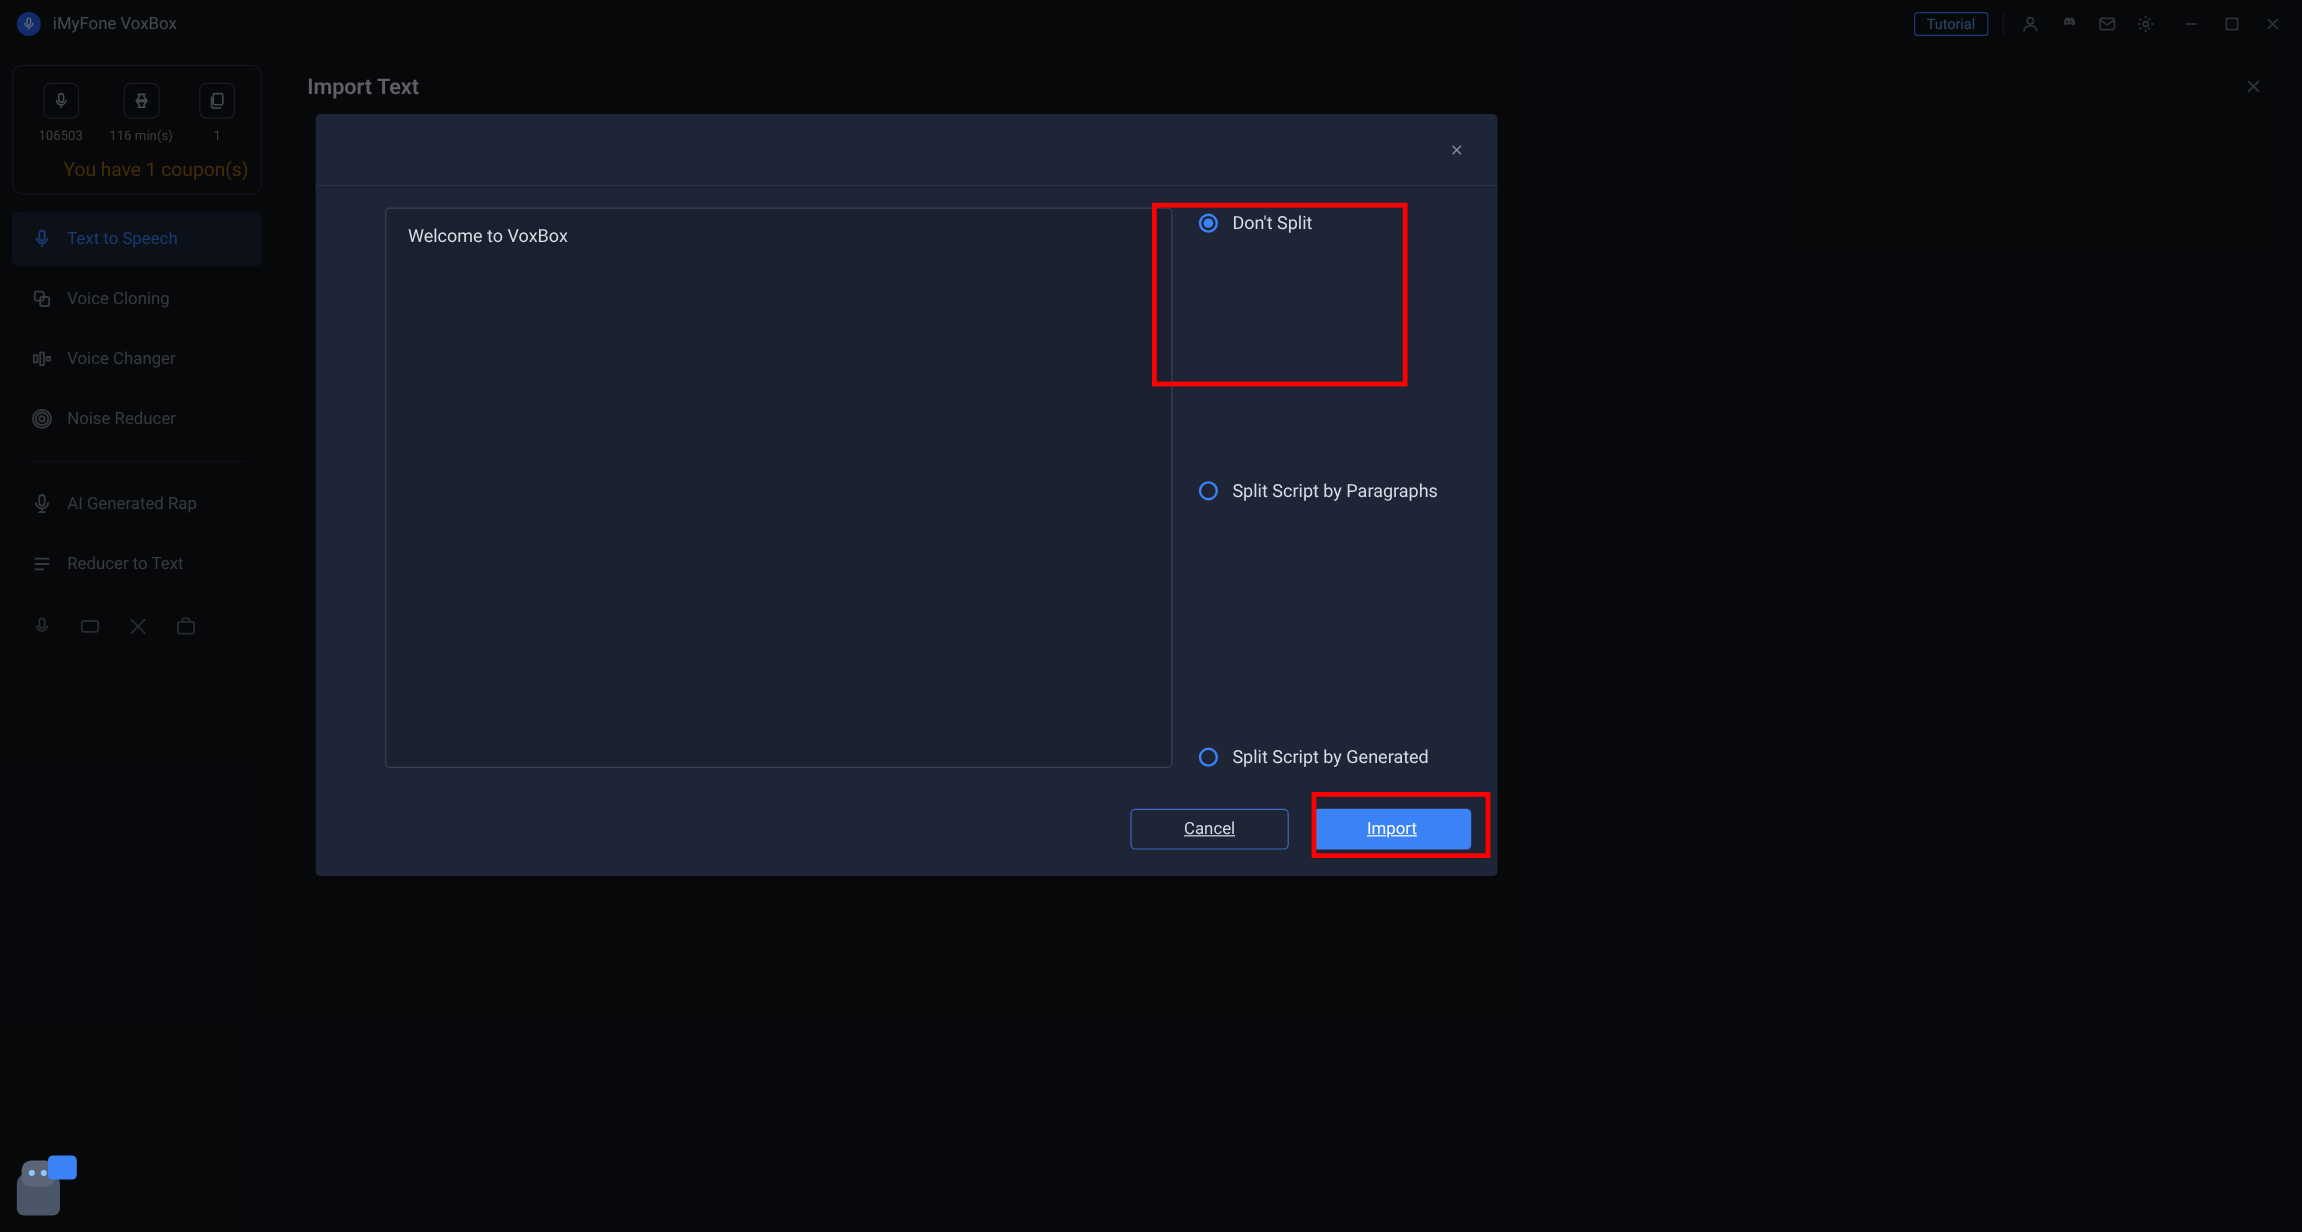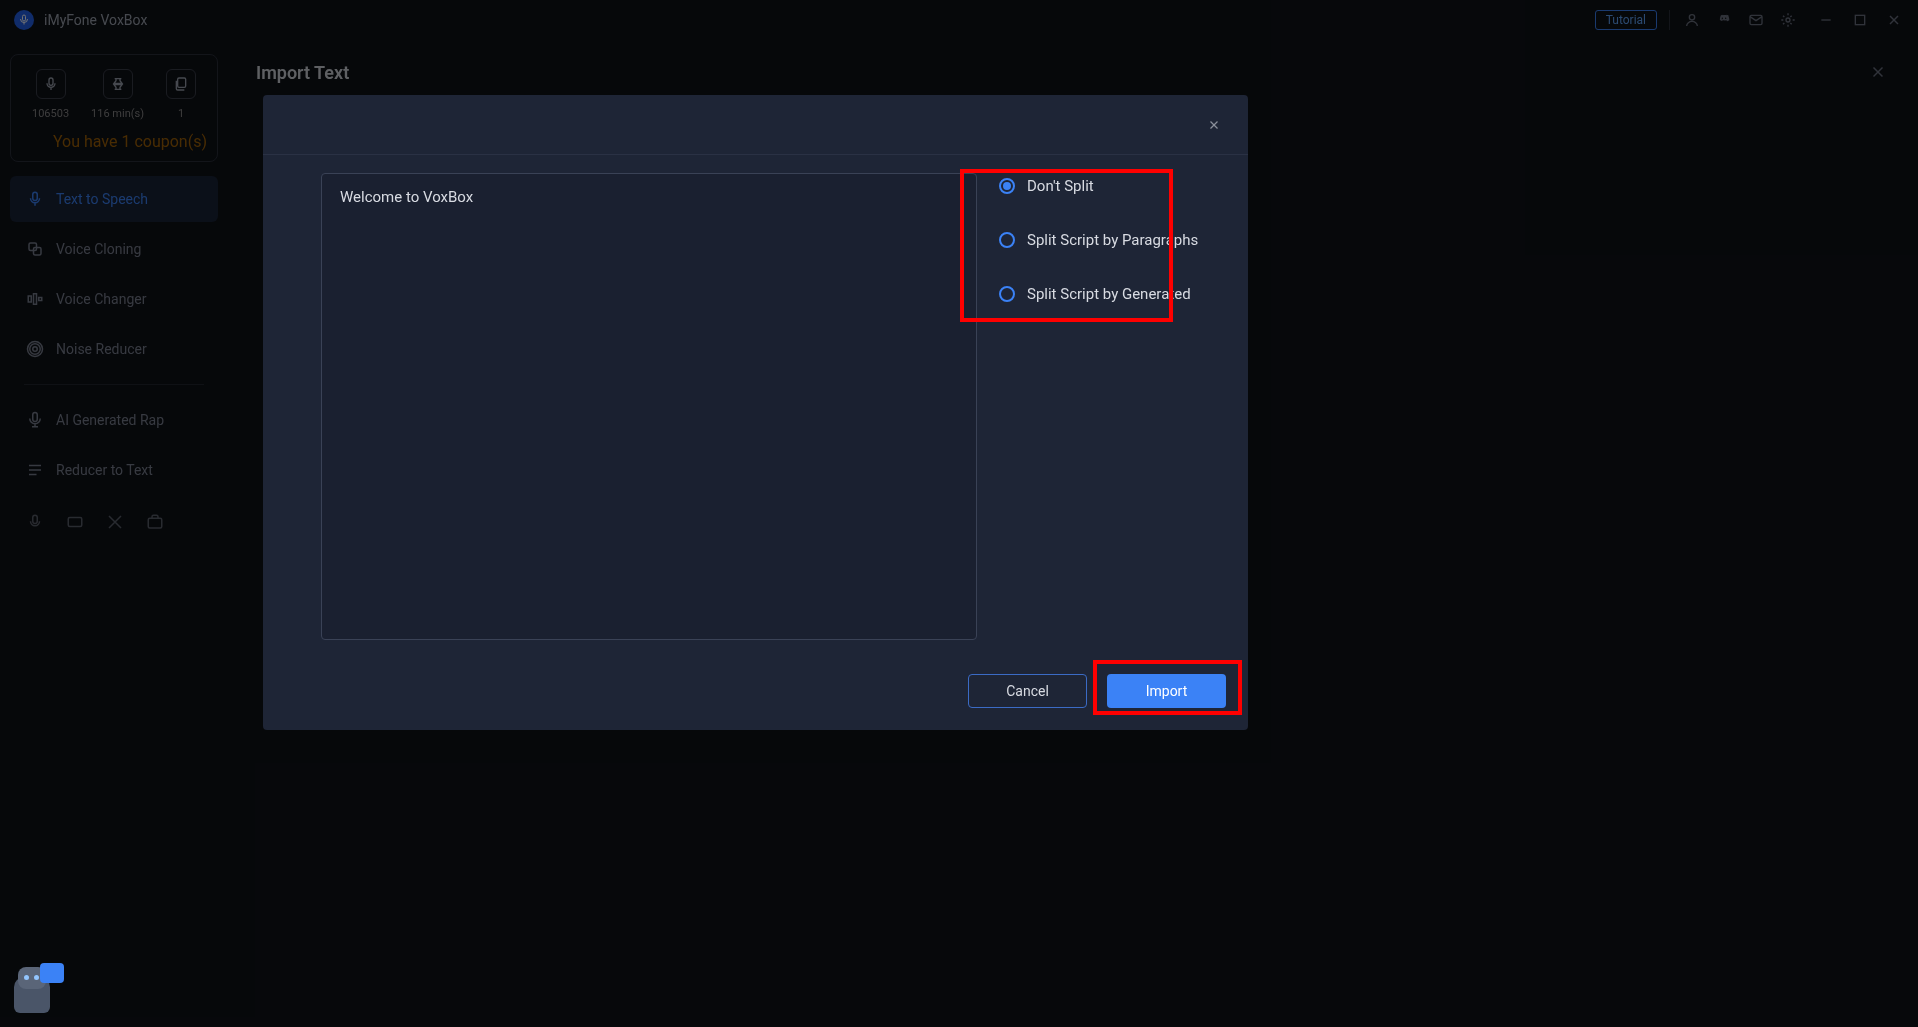--- a/index.html
+++ b/index.html
@@ -212,20 +212,21 @@
   color: #d8dbe2;
   font-size: 15px;
   margin-left: 36px;
 }
 .options {
   flex: 1;
   display: flex;
   flex-direction: column;
   gap: 36px;
   padding-top: 4px;
+  justify-content: space-between;
 }
 .radio-option {
   display: flex;
   align-items: center;
   gap: 12px;
   font-size: 15px;
   color: #d8dbe2;
 }
 .radio {
   width: 16px; height: 16px;
@@ -241,27 +242,28 @@
   background: #3b82f6;
   border-radius: 50%;
 }
 .modal-footer {
   display: flex;
   justify-content: flex-end;
   gap: 20px;
   padding: 16px 22px 22px;
 }
 .btn {
-  width: 119px;
+  width: 132px;
   height: 34px;
   border-radius: 4px;
   font-size: 14px;
   display: flex;
   align-items: center;
   justify-content: center;
+  text-decoration: underline;
 }
 .btn-cancel {
   border: 1px solid #3b6bc5;
   color: #d8dbe2;
   background: transparent;
 }
 .btn-import {
   background: #3b82f6;
   color: #fff;
   border: none;

